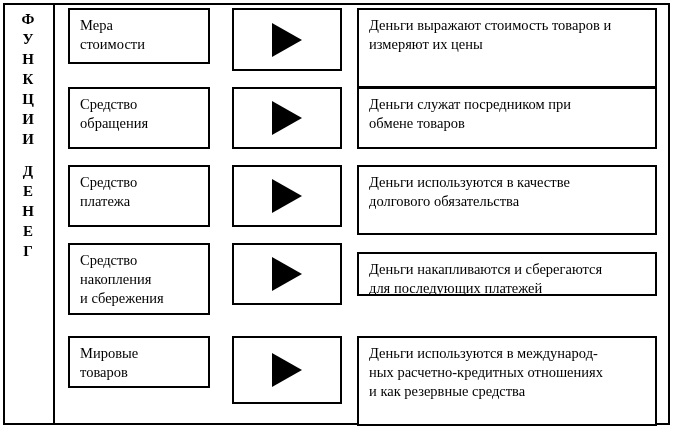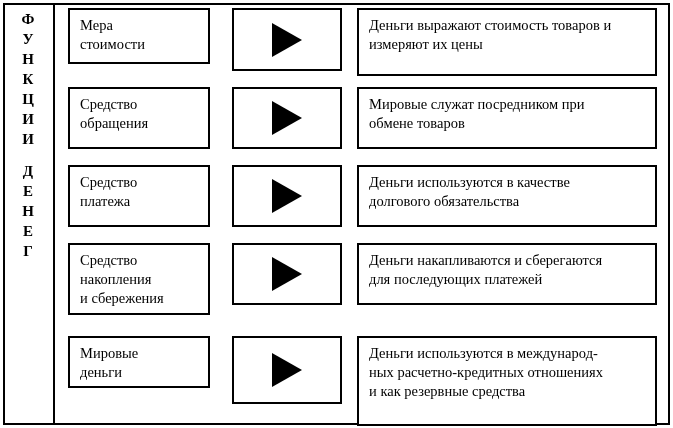--- a/index.html
+++ b/index.html
@@ -137,73 +137,73 @@
   <div class="rows">
 
     <div class="row" style="top:5px;height:63px;">
       <div class="cell-left" style="top:0;height:56px;">
         <span class="cell-text">Мера
 стоимости</span>
       </div>
       <div class="cell-arrow" style="top:0;height:63px;">
         <span class="arrow-glyph"></span>
       </div>
-      <div class="cell-right" style="top:0;height:68px;">
+      <div class="cell-right" style="top:0;height:80px;">
         <span class="cell-text">Деньги выражают стоимость товаров и
 измеряют их цены</span>
       </div>
     </div>
 
     <div class="row" style="top:84px;height:62px;">
       <div class="cell-left" style="top:0;height:62px;">
         <span class="cell-text">Средство
 обращения</span>
       </div>
       <div class="cell-arrow" style="top:0;height:62px;">
         <span class="arrow-glyph"></span>
       </div>
       <div class="cell-right" style="top:0;height:62px;">
-        <span class="cell-text">Мировые служат посредником при
+        <span class="cell-text">Деньги служат посредником при
 обмене товаров</span>
       </div>
     </div>
 
     <div class="row" style="top:162px;height:62px;">
       <div class="cell-left" style="top:0;height:62px;">
         <span class="cell-text">Средство
 платежа</span>
       </div>
       <div class="cell-arrow" style="top:0;height:62px;">
         <span class="arrow-glyph"></span>
       </div>
-      <div class="cell-right" style="top:0;height:62px;">
+      <div class="cell-right" style="top:0;height:70px;">
         <span class="cell-text">Деньги используются в качестве
 долгового обязательства</span>
       </div>
     </div>
 
     <div class="row" style="top:240px;height:72px;">
       <div class="cell-left" style="top:0;height:72px;">
         <span class="cell-text">Средство
 накопления
 и сбережения</span>
       </div>
       <div class="cell-arrow" style="top:0;height:62px;">
         <span class="arrow-glyph"></span>
       </div>
-      <div class="cell-right" style="top:0;height:62px;">
+      <div class="cell-right" style="top:9px;height:44px;">
         <span class="cell-text">Деньги накапливаются и сберегаются
 для последующих платежей</span>
       </div>
     </div>
 
     <div class="row" style="top:333px;height:68px;">
       <div class="cell-left" style="top:0;height:52px;">
         <span class="cell-text">Мировые
-деньги</span>
+товаров</span>
       </div>
       <div class="cell-arrow" style="top:0;height:68px;">
         <span class="arrow-glyph"></span>
       </div>
       <div class="cell-right" style="top:0;height:90px;">
         <span class="cell-text">Деньги используются в  международ-
 ных расчетно-кредитных отношениях
 и как резервные средства</span>
       </div>
     </div>

